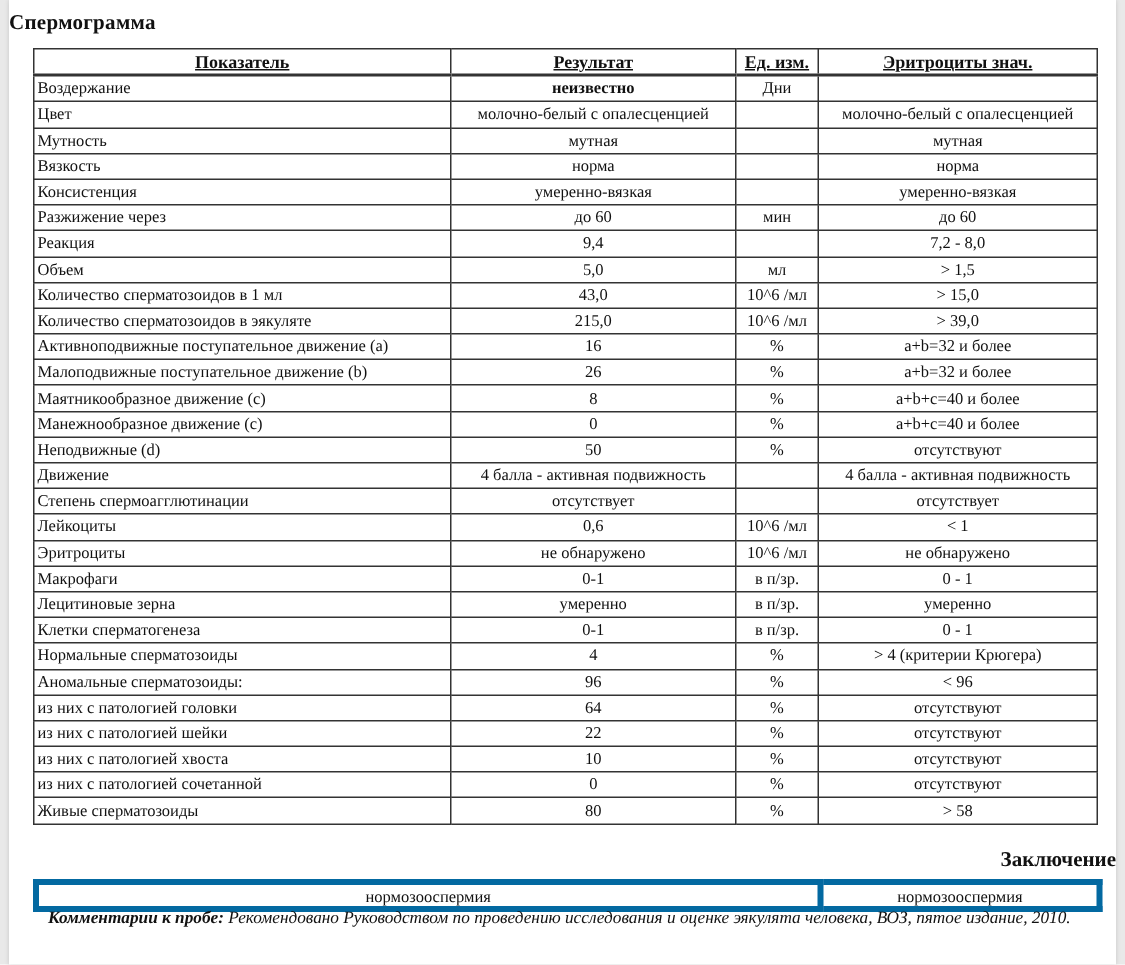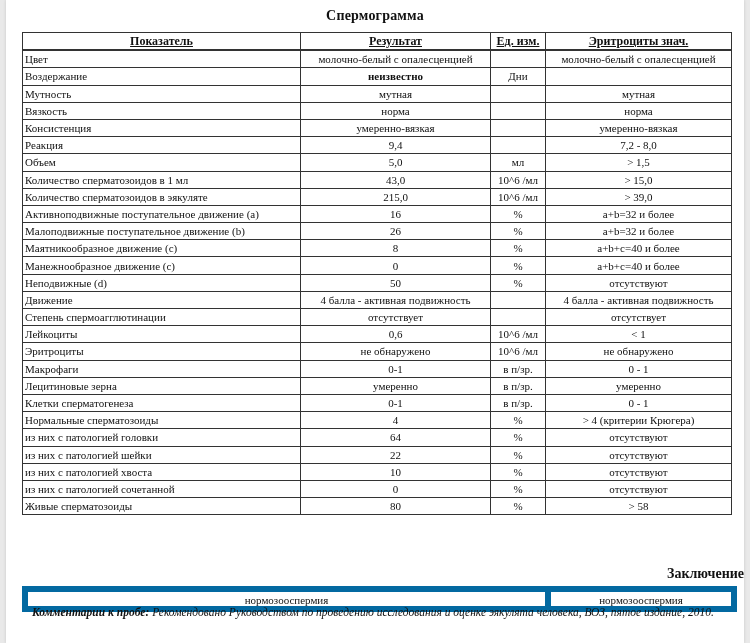--- a/index.html
+++ b/index.html
@@ -10,21 +10,21 @@
     color: #111;
     position: relative;
   }
   .page {
     position: absolute; left: 6px; top: 0; width: 738px; height: 643px;
     background: #ffffff;
     box-shadow: 0 0 3px rgba(0,0,0,0.15);
   }
   .title {
     position: absolute; left: 0; width: 100%; top: 8px;
-    text-align: center; font-weight: bold; font-size: 14px;
+    font-weight: bold; font-size: 14px;
     letter-spacing: 0.2px;
   }
   table.main {
     position: absolute; left: 16px; top: 32px;
     width: 709px; border-collapse: collapse;
     font-size: 11px; table-layout: fixed;
   }
   table.main td, table.main th {
     border: 1px solid #333; height: 16.2px; padding: 0 2px;
     white-space: nowrap; overflow: hidden; line-height: 14px;
@@ -40,21 +40,21 @@
   col.c1 { width: 278px; } col.c2 { width: 190px; } col.c3 { width: 55px; } col.c4 { width: 186px; }
   .conclusion-title {
     position: absolute; left: 0; width: 100%; top: 566px;
     text-align: right; font-weight: bold; font-size: 14px;
   }
   table.concl {
     position: absolute; left: 16px; top: 586px; width: 709px;
     border-collapse: collapse; table-layout: fixed; font-size: 11px;
   }
   table.concl td {
-    border: 6px solid #0369a1; height: 14px; text-align: center; padding: 0;
+    border: 4px solid #0369a1; height: 14px; text-align: center; padding: 0;
     vertical-align: bottom; line-height: 12px;
   }
   .comment {
     position: absolute; left: 26px; top: 605px; width: 690px;
     font-size: 11.5px; line-height: 14px; font-style: italic;
   }
   .comment b { font-weight: bold; }
 </style>
 </head>
 <body>
@@ -72,48 +72,54 @@
     <thead>
       <tr>
         <th>Показатель</th>
         <th>Результат</th>
         <th>Ед. изм.</th>
         <th>Эритроциты знач.</th>
       </tr>
     </thead>
     <tbody id="rows">
         <tr>
-          <td class="l">Цвет</td>
-          <td class="c">молочно-белый с опалесценцией</td>
-          <td class="c"></td>
-          <td class="c">молочно-белый с опалесценцией</td>
-        </tr>
-        <tr>
           <td class="l">Воздержание</td>
           <td class="c b">неизвестно</td>
           <td class="c">Дни</td>
           <td class="c"></td>
         </tr>
         <tr>
+          <td class="l">Цвет</td>
+          <td class="c">молочно-белый с опалесценцией</td>
+          <td class="c"></td>
+          <td class="c">молочно-белый с опалесценцией</td>
+        </tr>
+        <tr>
           <td class="l">Мутность</td>
           <td class="c">мутная</td>
           <td class="c"></td>
           <td class="c">мутная</td>
         </tr>
         <tr>
           <td class="l">Вязкость</td>
           <td class="c">норма</td>
           <td class="c"></td>
           <td class="c">норма</td>
         </tr>
         <tr>
           <td class="l">Консистенция</td>
           <td class="c">умеренно-вязкая</td>
           <td class="c"></td>
           <td class="c">умеренно-вязкая</td>
+        </tr>
+        <tr>
+          <td class="l">Разжижение через</td>
+          <td class="c">до 60</td>
+          <td class="c">мин</td>
+          <td class="c">до 60</td>
         </tr>
         <tr>
           <td class="l">Реакция</td>
           <td class="c">9,4</td>
           <td class="c"></td>
           <td class="c">7,2 - 8,0</td>
         </tr>
         <tr>
           <td class="l">Объем</td>
           <td class="c">5,0</td>
@@ -202,20 +208,26 @@
           <td class="l">Клетки сперматогенеза</td>
           <td class="c">0-1</td>
           <td class="c">в п/зр.</td>
           <td class="c">0 - 1</td>
         </tr>
         <tr>
           <td class="l">Нормальные сперматозоиды</td>
           <td class="c">4</td>
           <td class="c">%</td>
           <td class="c">&gt; 4 (критерии Крюгера)</td>
+        </tr>
+        <tr>
+          <td class="l">Аномальные сперматозоиды:</td>
+          <td class="c">96</td>
+          <td class="c">%</td>
+          <td class="c">&lt; 96</td>
         </tr>
         <tr>
           <td class="l">из них с патологией головки</td>
           <td class="c">64</td>
           <td class="c">%</td>
           <td class="c">отсутствуют</td>
         </tr>
         <tr>
           <td class="l">из них с патологией шейки</td>
           <td class="c">22</td>

